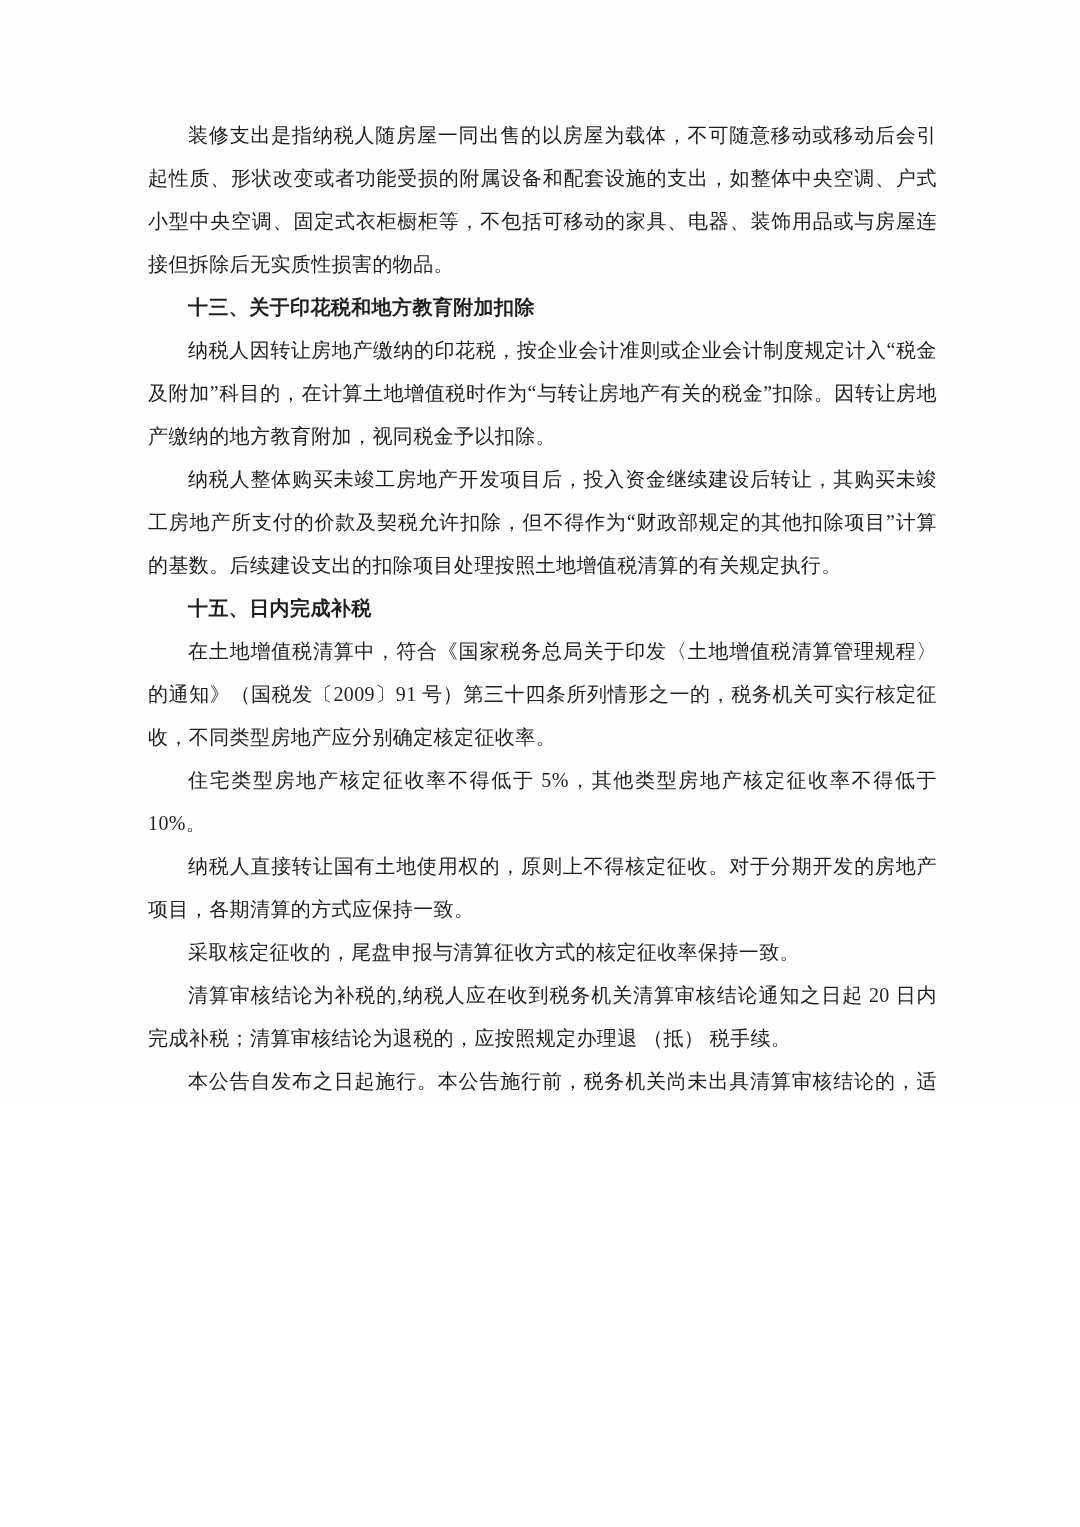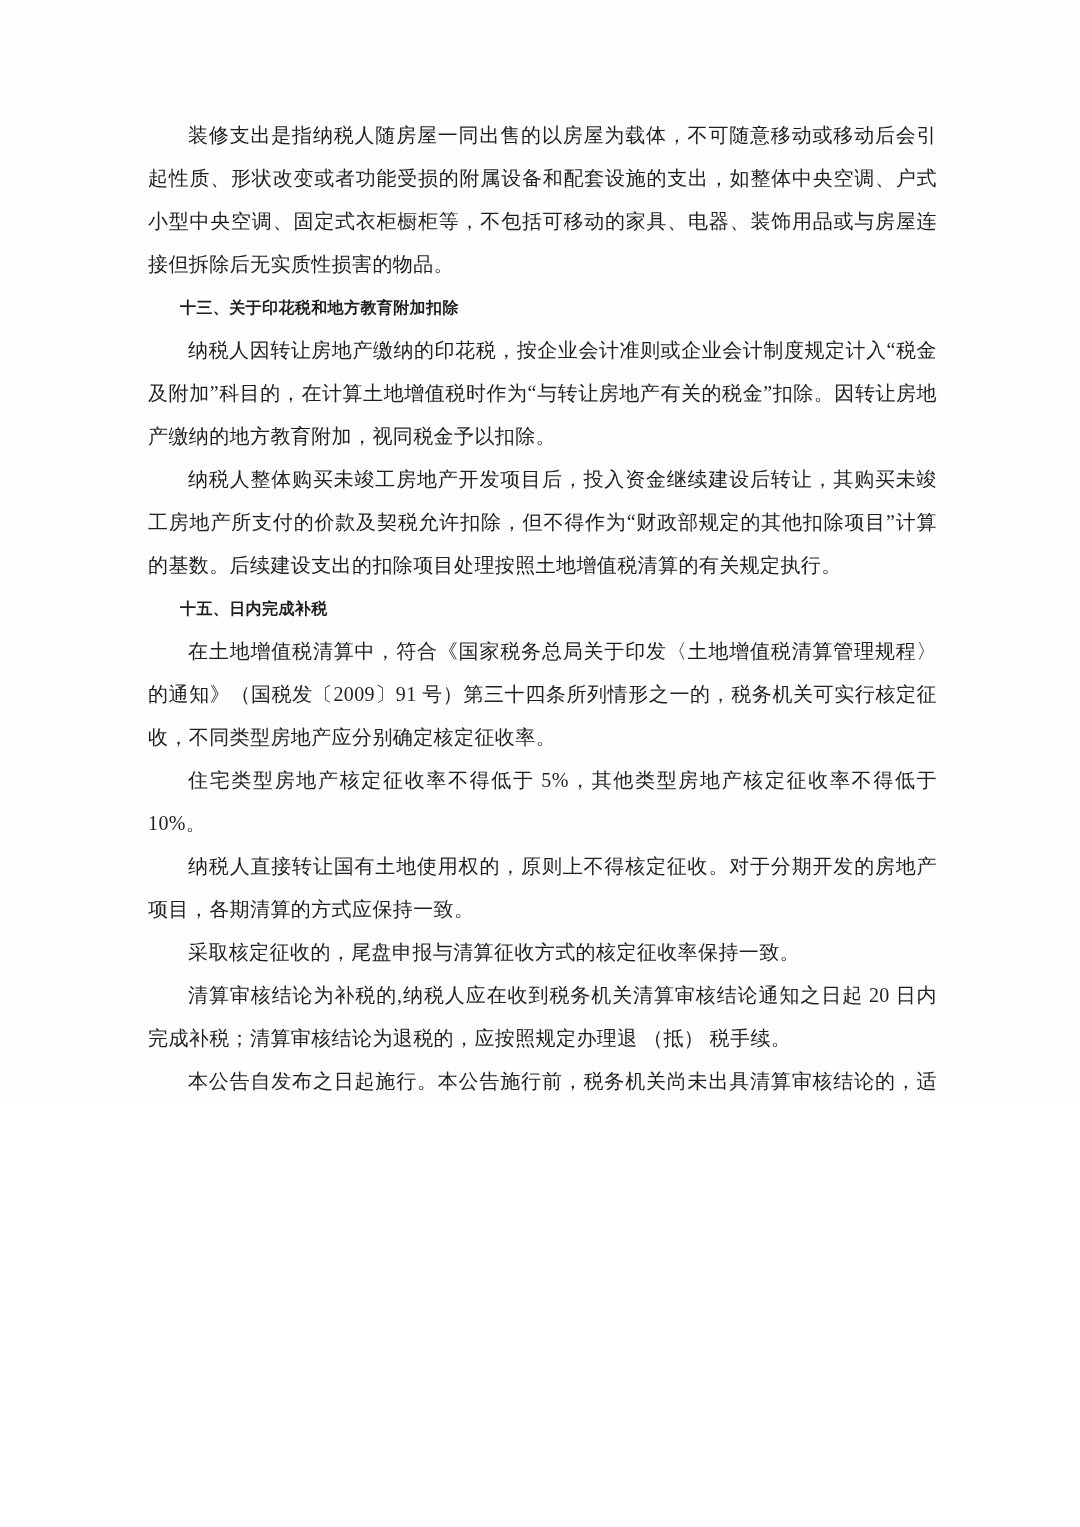--- a/index.html
+++ b/index.html
@@ -20,21 +20,21 @@
     line-height: 43px;
   }
   .para {
     margin: 0;
     text-indent: 2em;
     text-align: justify;
     letter-spacing: 0.4px;
   }
   .heading {
     margin: 0;
-    font-size: 16px;
+    font-size: 20px;
     font-weight: 700;
     text-indent: 2em;
     line-height: 43px;
     letter-spacing: 0.4px;
   }
   .signature {
     margin-top: 4px;
   }
   .sig-line {
     margin: 0;

